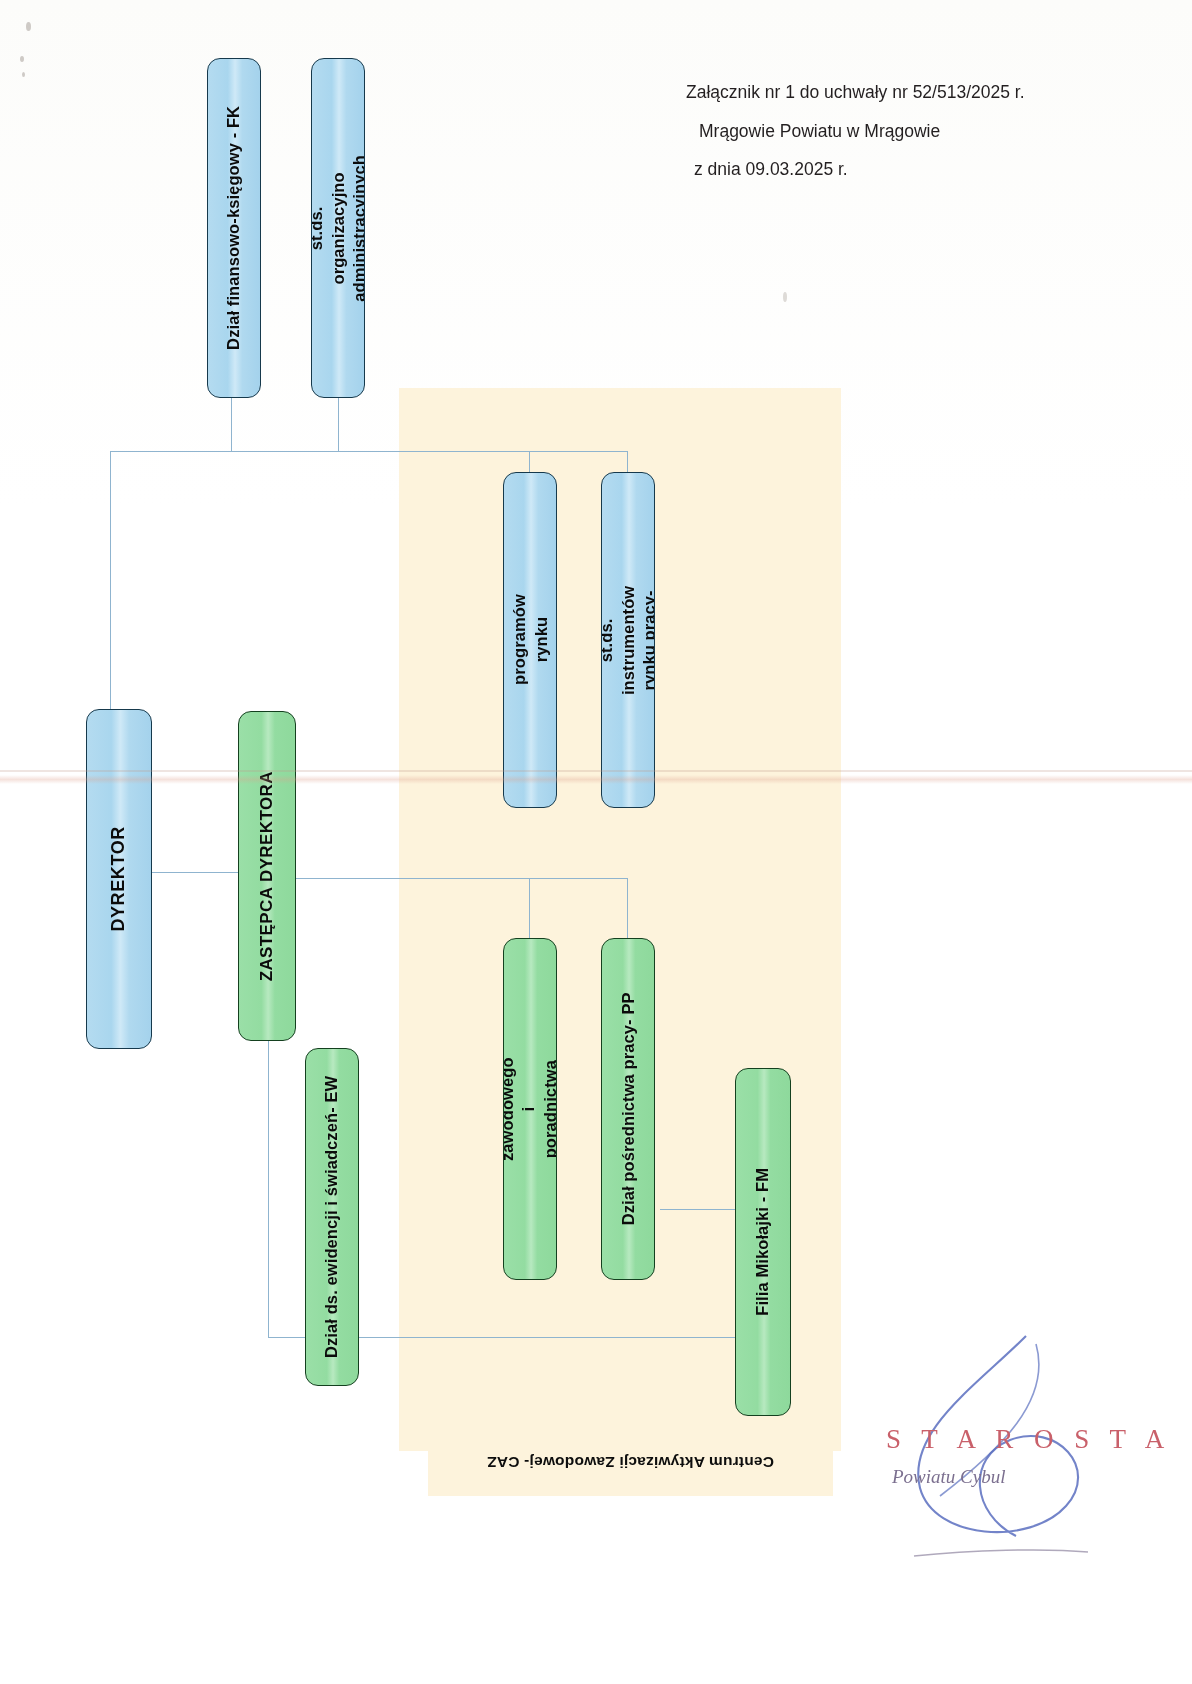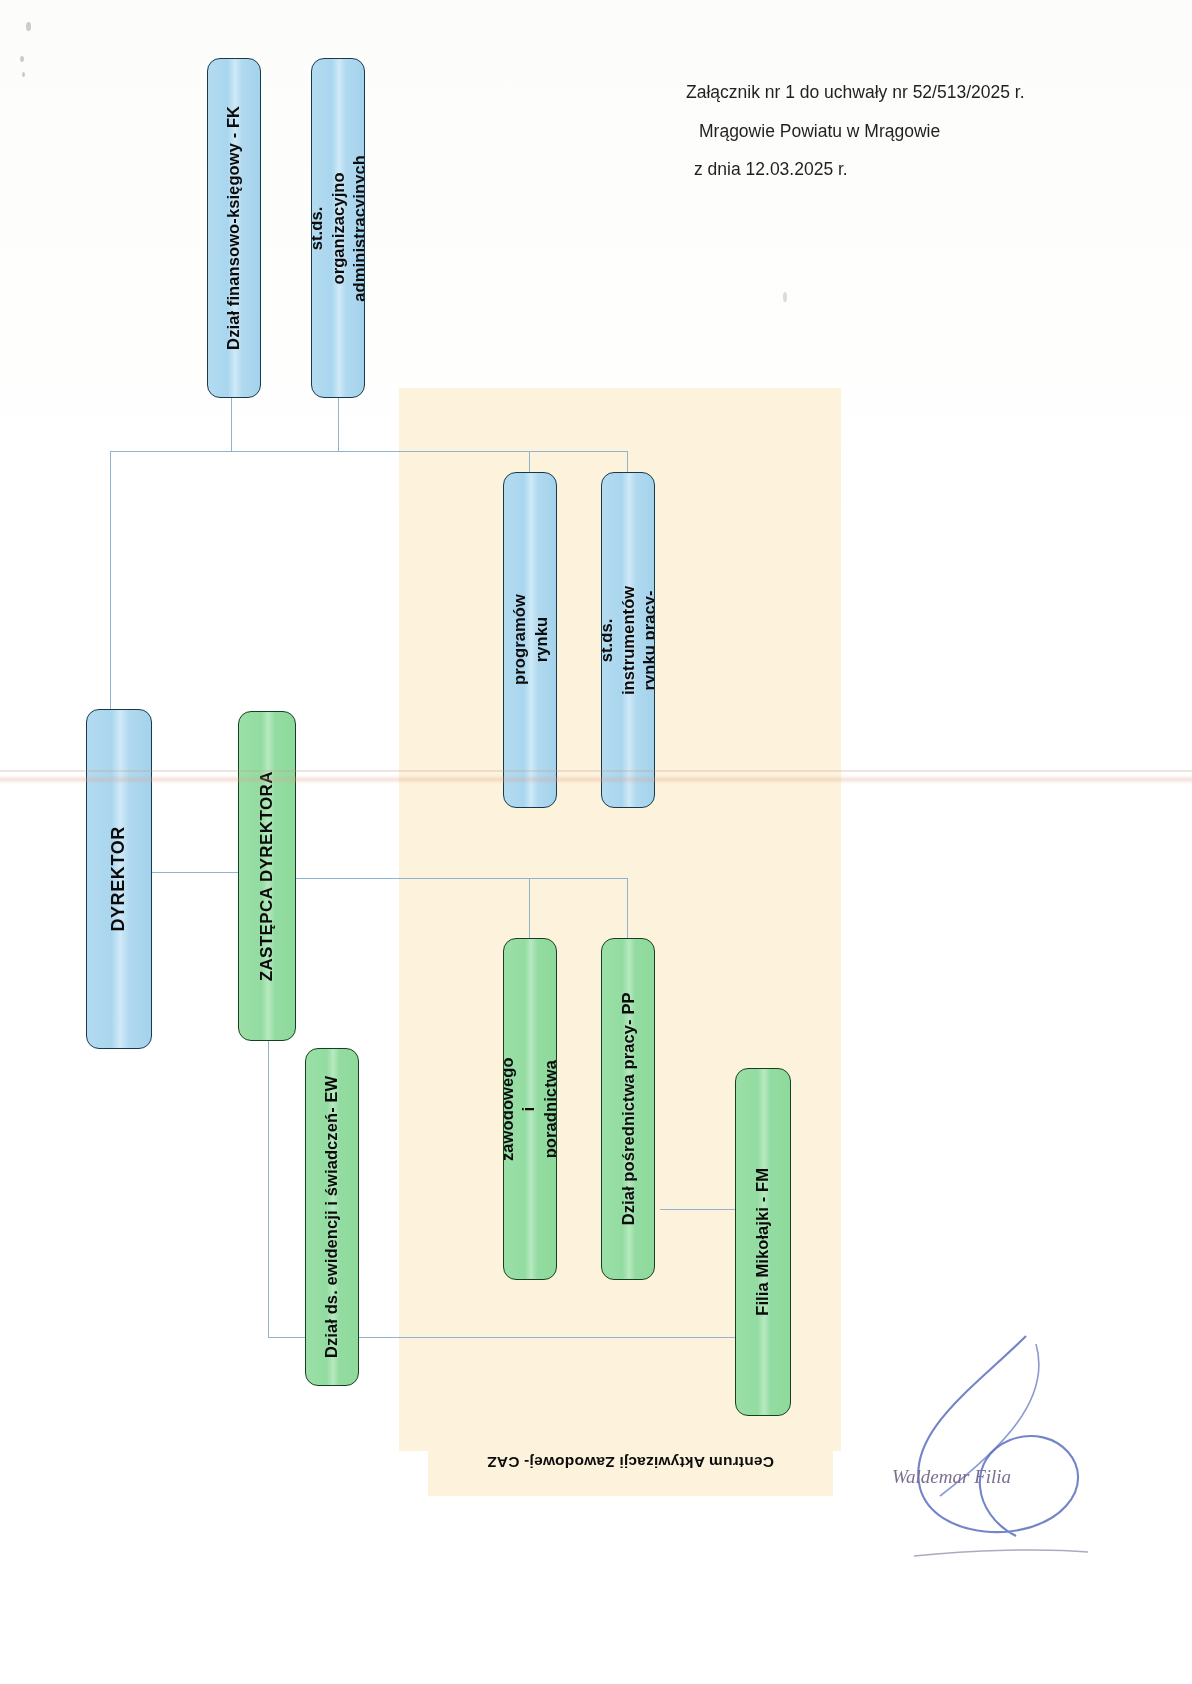--- a/index.html
+++ b/index.html
@@ -109,21 +109,21 @@
   }
 </style>
 </head>
 <body>
 
 <div id="page">
 
   <div id="header">
     <div class="line l1">Załącznik nr 1 do uchwały nr 52/513/2025 r.</div>
     <div class="line l2">Mrągowie Powiatu w Mrągowie</div>
-    <div class="line l3">z dnia 12.03.2025 r.</div>
+    <div class="line l3">z dnia 09.03.2025 r.</div>
   </div>
 
   <div id="caz-panel"></div>
 
   <div class="ln lnv" style="left:231px; top:396px; height:56px;"></div>
   <div class="ln lnv" style="left:338px; top:396px; height:56px;"></div>
 
   <div class="ln lnh" style="left:110px; top:451px; width:518px;"></div>
 
   <div class="ln lnv" style="left:110px; top:451px; height:258px;"></div>
@@ -206,16 +206,17 @@
   <div class="specks" style="left:20px; top:56px; width:4px; height:6px;"></div>
   <div class="specks" style="left:22px; top:72px; width:3px; height:5px;"></div>
   <div class="specks" style="left:783px; top:292px; width:4px; height:10px; background:rgba(150,140,130,.3);"></div>
 
   <div id="stamp">
     <svg width="300" height="300" viewBox="0 0 300 300">
       <path d="M146 36 C 96 86, 26 132, 40 188 C 54 240, 150 246, 186 206 C 220 168, 176 122, 130 140 C 86 158, 92 214, 136 236" fill="none" stroke="#5a6fbf" stroke-width="2.1" opacity="0.85"></path>
       <path d="M60 196 C 120 150, 172 100, 156 44" fill="none" stroke="#5a6fbf" stroke-width="1.6" opacity="0.7"></path>
       <path d="M34 256 C 92 250, 164 248, 208 252" fill="none" stroke="#7b6f8f" stroke-width="1.5" opacity="0.6"></path>
     </svg>
-    <div id="stamp-name">Waldemar Filia</div>
+    <div id="stamp-word">S T A R O S T A</div>
+    <div id="stamp-name">Powiatu Cybul</div>
   </div>
 
 </div>
 
 </body></html>

